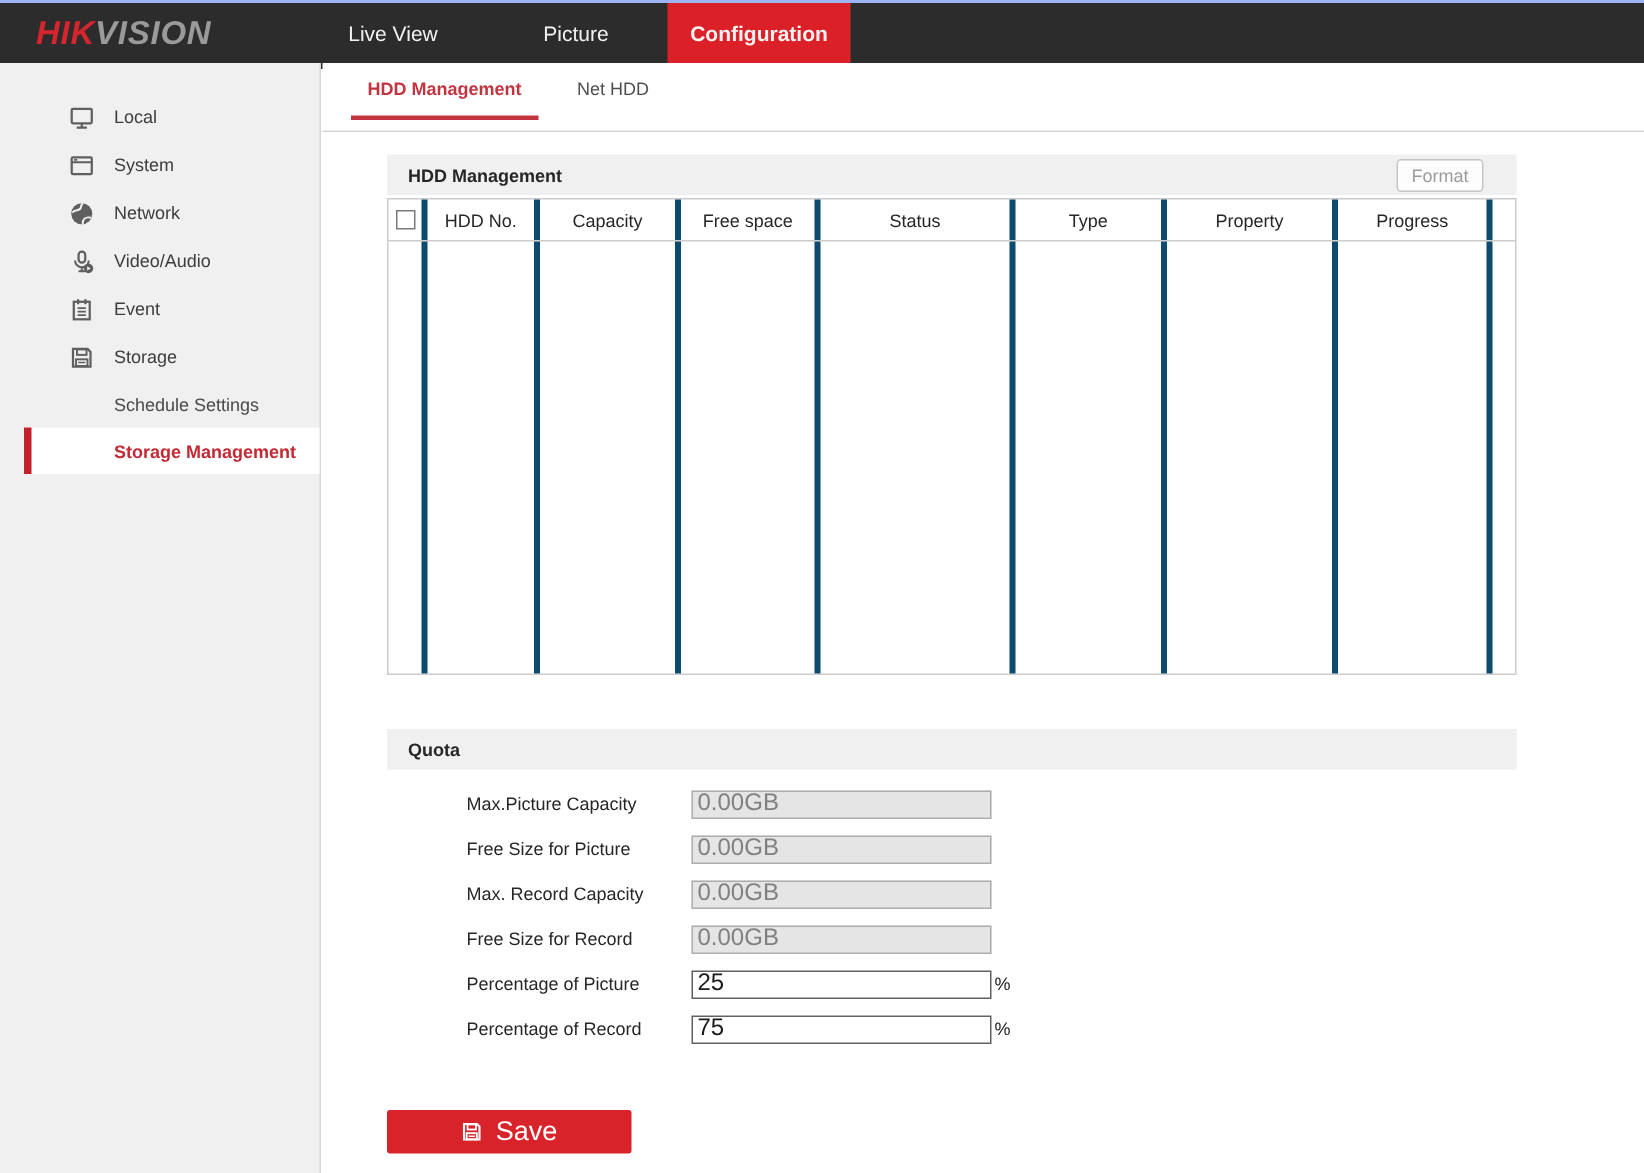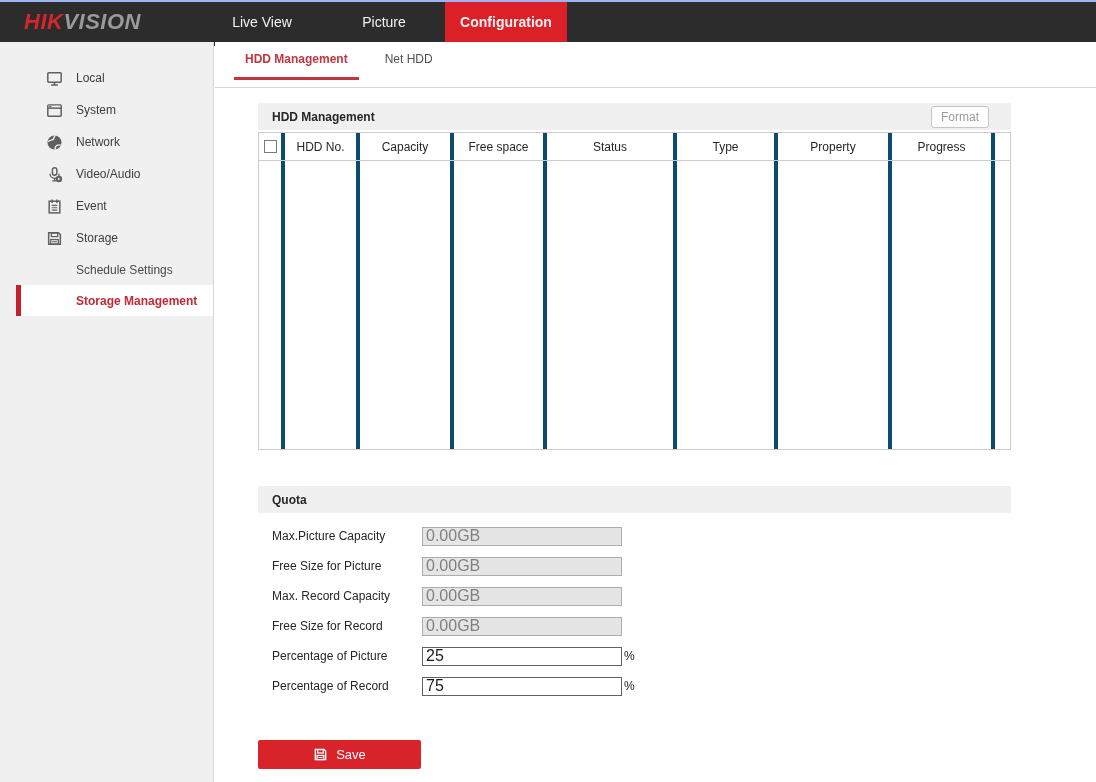--- a/index.html
+++ b/index.html
@@ -53,28 +53,28 @@
   .t-cell:last-child { border-right:none; flex:1; }
   .t-body .t-cell { height:288px; }
   .col-0 { width:26px; } .col-1 { width:75px; } .col-2 { width:94px; } .col-3 { width:93px; }
   .col-4 { width:130px; } .col-5 { width:101px; } .col-6 { width:114px; } .col-7 { width:103px; }
   .cb { appearance:none; -webkit-appearance:none; width:13px; height:13px; border:1px solid #7a7a7a;
         background:#fff; margin:0; cursor:pointer; }
 
   .quota-section { margin-top:36px; }
   .q-rows { padding-top:8px; }
   .q-row { display:flex; align-items:center; height:30px; padding-left:14px; }
-  .q-row label { width:150px; color:#262626; }
+  .q-row label { width:150px; color:#262626;margin-left:39px; }
   .q-row input { width:200px; height:19px; font-size:16px; padding:0 3px; font-family:"Liberation Sans", sans-serif;
                  border:1px solid #616161; background:#fff; color:#1a1a1a; }
   .q-row input:disabled { background:#e5e5e5; border:1px solid #adadad; color:#808080; }
   .q-row .pct { margin-left:2px; color:#1a1a1a; }
 
   .btn-save { margin:39px 0 0 0; width:163px; height:29px; background:#d8232a; border:none; border-radius:2px;
-              color:#fff; font-size:13px; font-family:"Liberation Sans", sans-serif; cursor:pointer;
+              color:#fff; font-size:18px; font-family:"Liberation Sans", sans-serif; cursor:pointer;
               display:flex; align-items:center; justify-content:center; gap:8px; }
 </style>
 </head>
 <body>
 
 <div class="page">
   <div class="top-blue-line"></div>
 
   <div class="topbar">
     <div class="logo">

